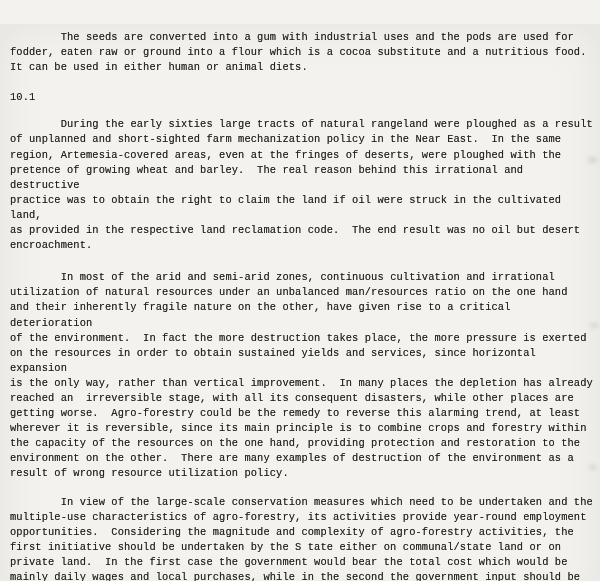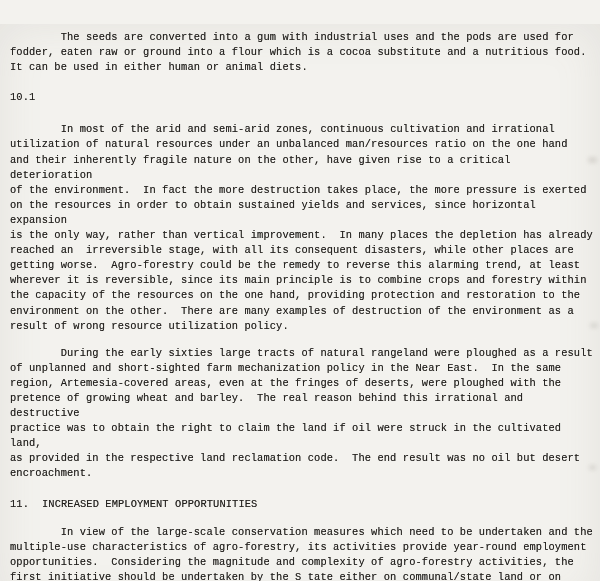--- a/index.html
+++ b/index.html
@@ -69,45 +69,41 @@
 
   <p class="para para-a">        The seeds are converted into a gum with industrial uses and the pods are used for
 fodder, eaten raw or ground into a flour which is a cocoa substitute and a nutritious food.
 It can be used in either human or animal diets.</p>
 
 
   <div class="heading h101">
     <span class="hnum">10.1</span>
   </div>
 
+  <p class="para para-c">        During the early sixties large tracts of natural rangeland were ploughed as a result
+of unplanned and short-sighted farm mechanization policy in the Near East.  In the same
+region, Artemesia-covered areas, even at the fringes of deserts, were ploughed with the
+pretence of growing wheat and barley.  The real reason behind this irrational and destructive
+practice was to obtain the right to claim the land if oil were struck in the cultivated land,
+as provided in the respective land reclamation code.  The end result was no oil but desert
+encroachment.</p>
+
   <p class="para para-b">        In most of the arid and semi-arid zones, continuous cultivation and irrational
 utilization of natural resources under an unbalanced man/resources ratio on the one hand
 and their inherently fragile nature on the other, have given rise to a critical deterioration
 of the environment.  In fact the more destruction takes place, the more pressure is exerted
 on the resources in order to obtain sustained yields and services, since horizontal expansion
 is the only way, rather than vertical improvement.  In many places the depletion has already
 reached an  irreversible stage, with all its consequent disasters, while other places are
 getting worse.  Agro-forestry could be the remedy to reverse this alarming trend, at least
 wherever it is reversible, since its main principle is to combine crops and forestry within
 the capacity of the resources on the one hand, providing protection and restoration to the
 environment on the other.  There are many examples of destruction of the environment as a
 result of wrong resource utilization policy.</p>
 
-  <p class="para para-c">        During the early sixties large tracts of natural rangeland were ploughed as a result
-of unplanned and short-sighted farm mechanization policy in the Near East.  In the same
-region, Artemesia-covered areas, even at the fringes of deserts, were ploughed with the
-pretence of growing wheat and barley.  The real reason behind this irrational and destructive
-practice was to obtain the right to claim the land if oil were struck in the cultivated land,
-as provided in the respective land reclamation code.  The end result was no oil but desert
-encroachment.</p>
-
-  <div class="heading h11">
-    <span class="hnum">11.</span>
-    <span class="htitle">INCREASED EMPLOYMENT OPPORTUNITIES</span>
-  </div>
 
   <p class="para para-d">        In view of the large-scale conservation measures which need to be undertaken and the
 multiple-use characteristics of agro-forestry, its activities provide year-round employment
 opportunities.  Considering the magnitude and complexity of agro-forestry activities, the
 first initiative should be undertaken by the S tate either on communal/state land or on
 private land.  In the first case the government would bear the total cost which would be
 mainly daily wages and local purchases, while in the second the government input should be
 in the form of subsidies and incentives.</p>
 
   <div class="smudge smudge-1"></div>

